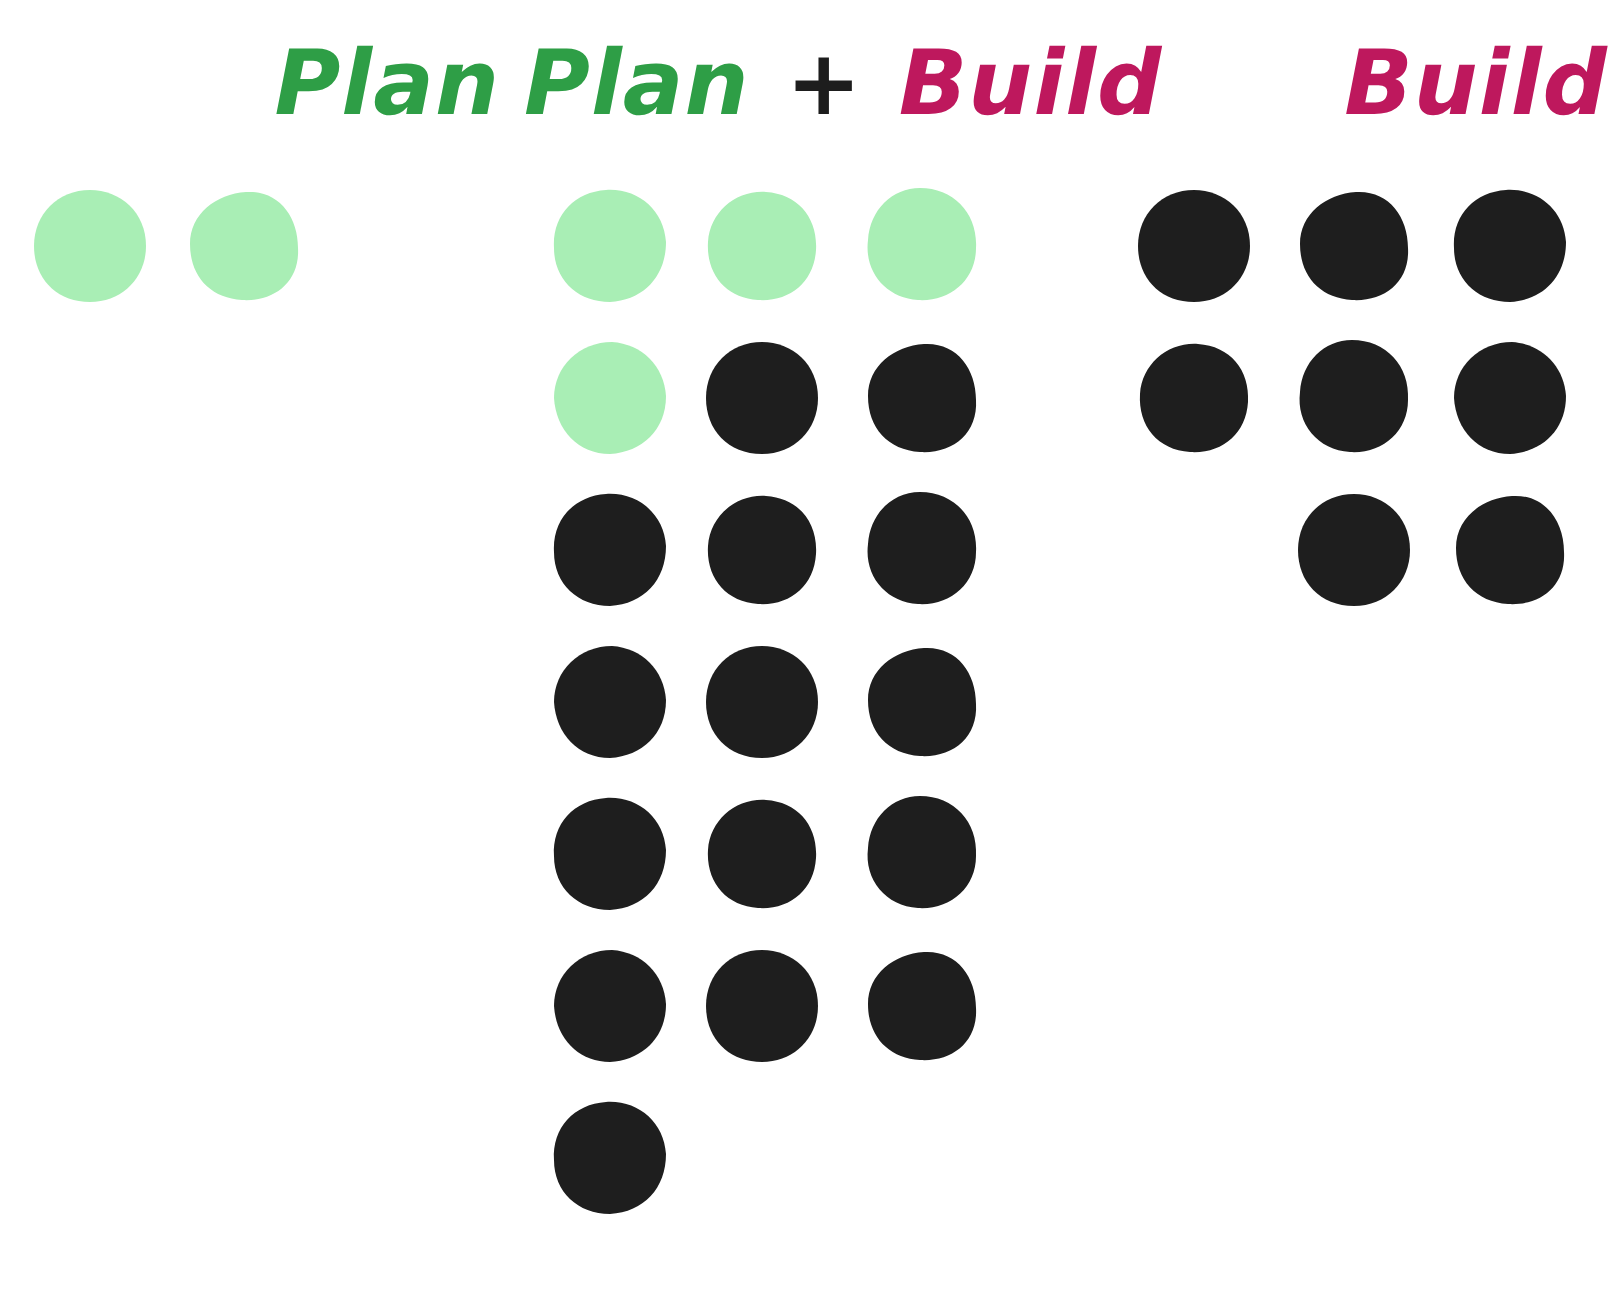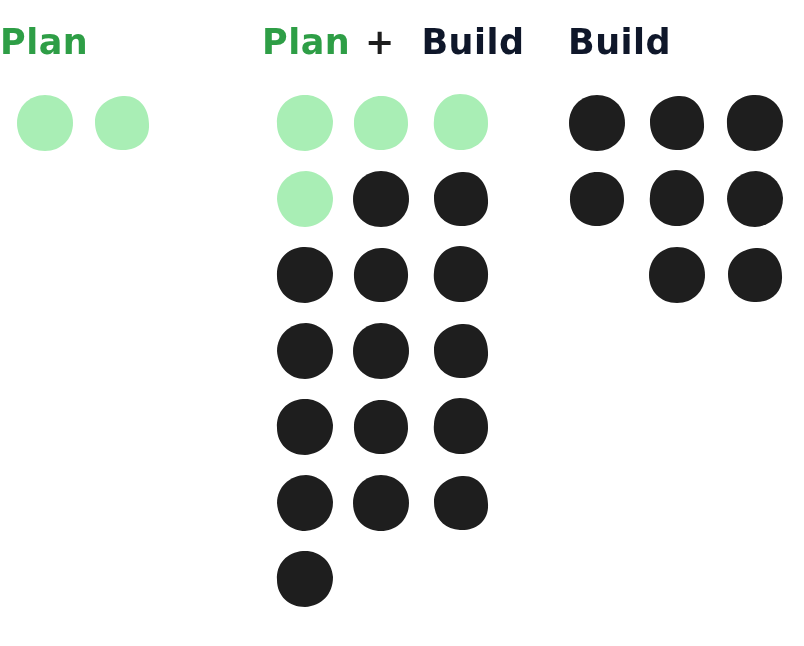--- a/index.html
+++ b/index.html
@@ -32,35 +32,36 @@
   .col-plan        { left: 0px;   width: 250px; }
   .col-plan-build  { left: 262px; width: 270px; }
   .col-build       { left: 556px; width: 248px; }
 
   
   .col-title {
     position: absolute;
     top: 20px;
     left: 0;
     width: 100%;
-    text-align: left;
+    text-align: right;
     font-family: "DejaVu Sans", sans-serif;
-    font-size: 35px;
+    font-size: 45px;
     line-height: 44px;
     font-weight: 600;
     letter-spacing: 0.5px;
+    font-style: italic;
     white-space: nowrap;
   }
   .col-plan .col-title       { padding-right: 68px; }
   .col-plan-build .col-title { padding-right: 8px; }
   .col-build .col-title      { padding-right: 22px; }
 
   .title-seg { display: inline; }
   .seg-green { color: #2e9e46; }
-  .seg-dark  { color: #0f172a; margin-left: 12px; }
+  .seg-dark  { color: #be185d; }
   .seg-plus  { color: #1d1d1d; padding: 0 2px; }
 
   
   .dot-grid {
     position: absolute;
     top: 94px;
     left: 0;
     width: 100%;
   }
   .dot-row {

